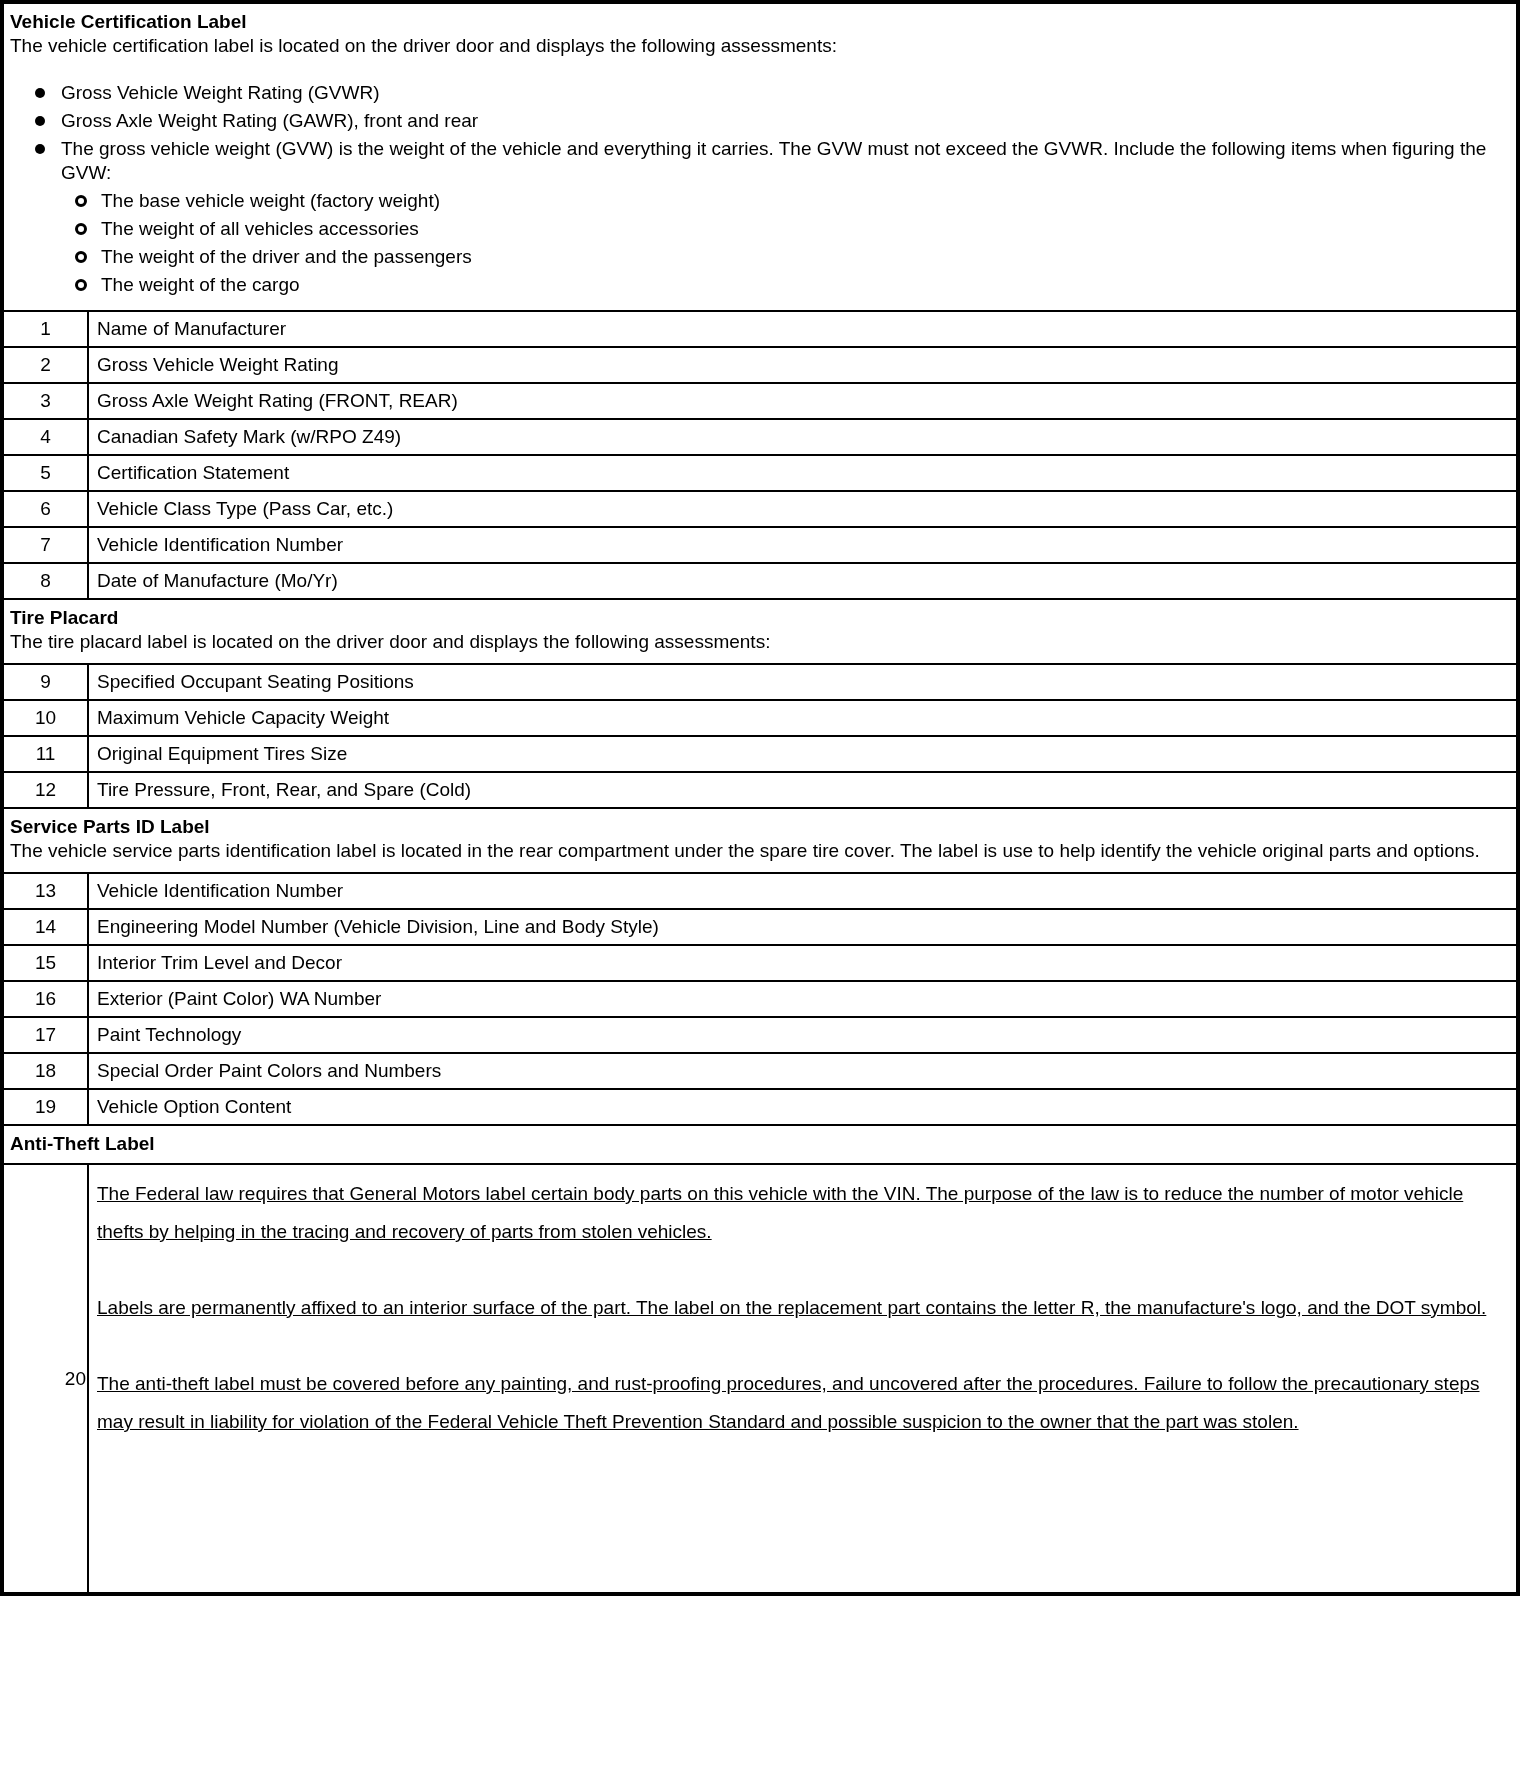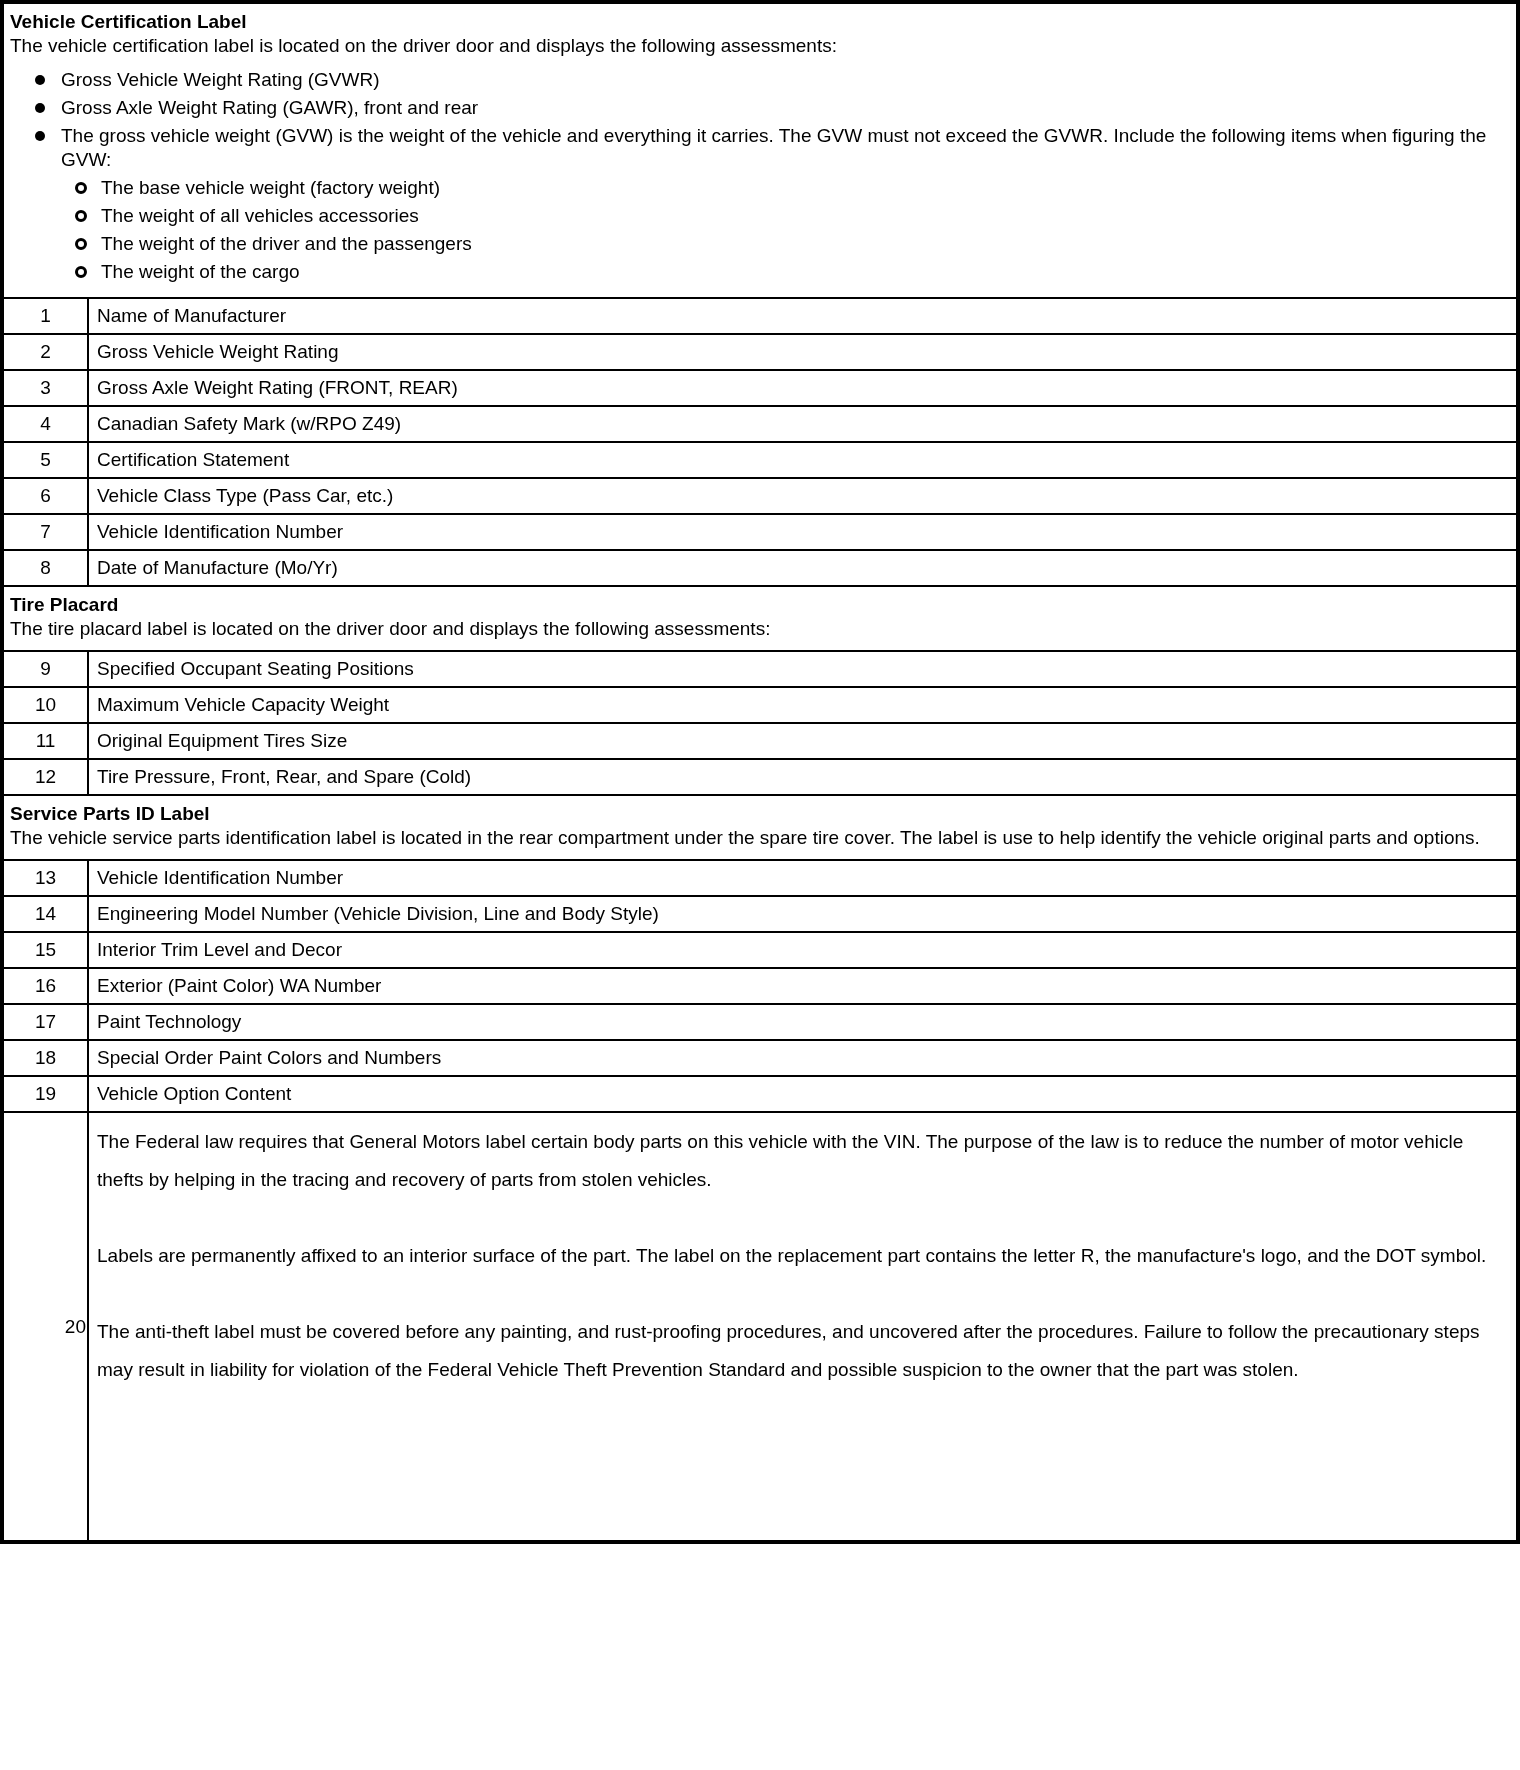--- a/index.html
+++ b/index.html
@@ -28,21 +28,21 @@
     border-bottom-width: 3px;
     padding: 2px;
   }
   .section-cell {
     padding: 6px 14px 9px 6px;
     line-height: 24px;
     vertical-align: top;
   }
   .sec-title { font-weight: bold; }
   .sec-intro { }
-  .bullet-list { margin-top: 10px; }
+  .bullet-list { margin-top: 23px; }
   .bullet-row { display: flex; align-items: flex-start; margin: 4px 0; }
   .bullet-dot {
     flex: none; width: 10px; height: 10px;
     border-radius: 50%; background: #000;
     margin: 7px 16px 0 25px;
   }
   .sub-circle {
     flex: none; width: 12px; height: 12px;
     border-radius: 50%; border: 3px solid #000; background: #fff;
     margin: 6px 14px 0 65px;
@@ -57,21 +57,21 @@
     padding: 4px 6px 4px 8px;
     margin-left: 29px;
   }
   .title-only { padding: 6px 6px 7px 6px; }
   .antitheft-row .num-cell { text-align: right; vertical-align: middle; }
   .antitheft-row .desc-cell {
     vertical-align: top;
     padding: 10px 16px 10px 8px;
     height: 430px;
   }
-  .antitheft-row p { margin: 0 0 38px 0; line-height: 38px; }
+  .antitheft-row p { margin: 0 0 38px 0; line-height: 38px; text-decoration: underline; }
   .antitheft-row p:last-child { margin-bottom: 0; }
 </style>
 </head>
 <body>
 
 <table class="doc-table">
   <colgroup>
       <col class="col-callout">
       <col>
     </colgroup>
@@ -201,20 +201,25 @@
   </tr>
   <tr class="num-row">
     <td class="num-cell">18</td>
     <td class="desc-cell">Special Order Paint Colors and Numbers</td>
   </tr>
   <tr class="num-row">
     <td class="num-cell">19</td>
     <td class="desc-cell">Vehicle Option Content</td>
   </tr>
 
+  <tr>
+    <td colspan="2" class="section-cell title-only">
+      <div class="sec-title">Anti-Theft Label</div>
+    </td>
+  </tr>
 
   <tr class="antitheft-row">
     <td class="num-cell">20</td>
     <td class="desc-cell">
       <p>The Federal law requires that General Motors label certain body parts on this vehicle with the VIN. The purpose of the law is to reduce the number of motor vehicle thefts by helping in the tracing and recovery of parts from stolen vehicles.</p>
       <p>Labels are permanently affixed to an interior surface of the part. The label on the replacement part contains the letter R, the manufacture's logo, and the DOT symbol.</p>
       <p>The anti-theft label must be covered before any painting, and rust-proofing procedures, and uncovered after the procedures. Failure to follow the precautionary steps may result in liability for violation of the Federal Vehicle Theft Prevention Standard and possible suspicion to the owner that the part was stolen.</p>
     </td>
   </tr>
 

